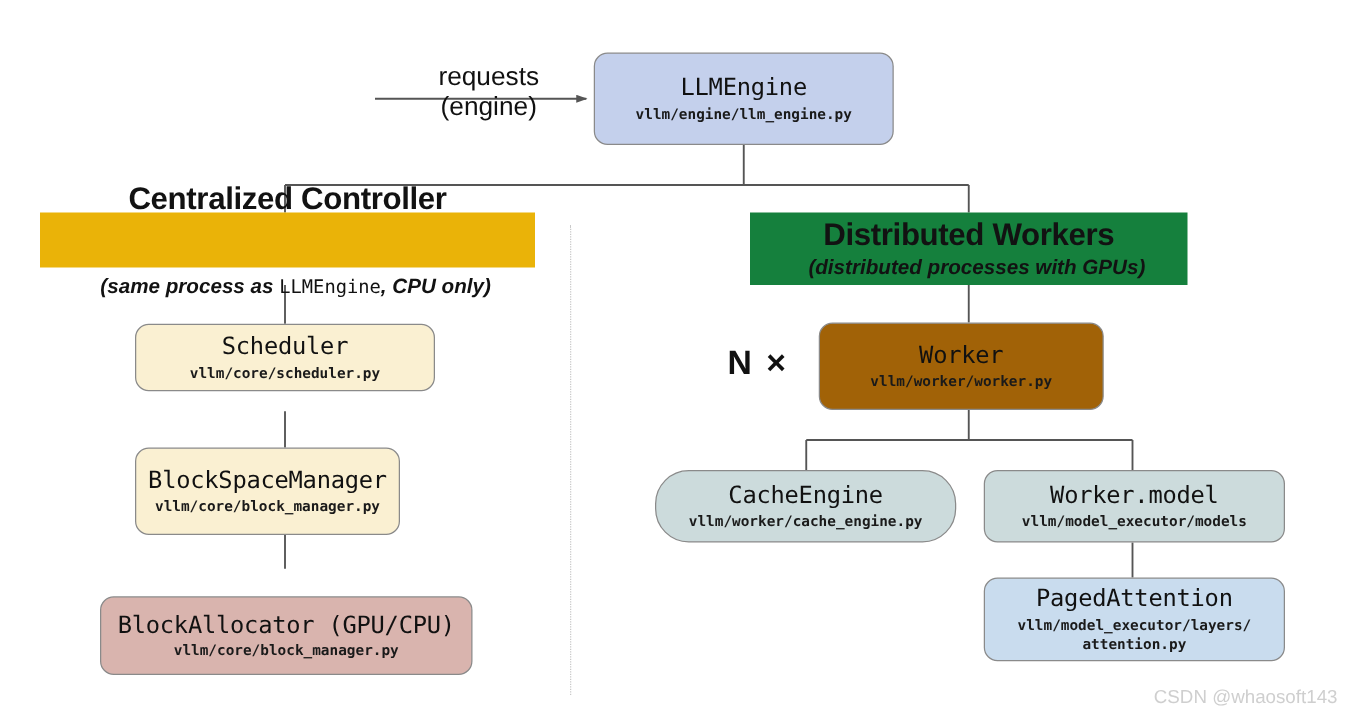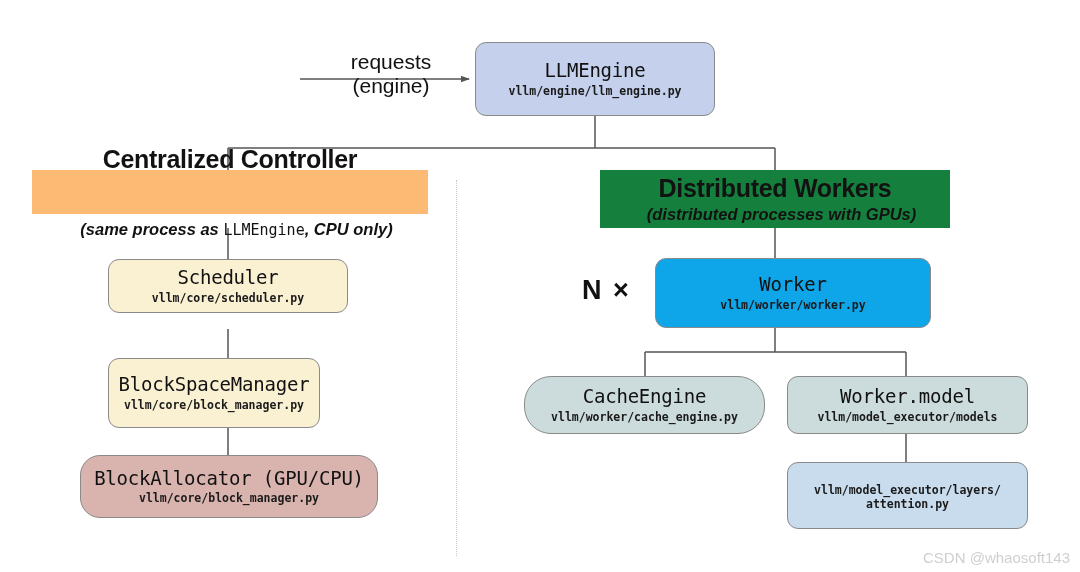--- a/index.html
+++ b/index.html
@@ -161,63 +161,64 @@
   <div id="requests-label" class="free-label">
     <div>requests</div>
     <div>(engine)</div>
   </div>
 
   <div class="node" style="left:475px; top:42px; width:240px; height:74px; background:#c4d0ec;">
     <div class="title">LLMEngine</div>
     <div class="path">vllm/engine/llm_engine.py</div>
   </div>
 
-  <div class="banner" style="left:32px; top:170px; width:396px; height:44px; background:#fdba74;gap:44px;">
+  <div class="banner" style="left:32px; top:170px; width:396px; height:44px; background:#eab308;gap:44px;">
     <div class="b-title">Centralized Controller</div>
     <div class="b-sub">
       <span>(same process as </span><span class="mono">LLMEngine</span><span>, CPU only)</span>
     </div>
   </div>
 
   <div class="node" style="left:108px; top:259px; width:240px; height:54px; background:#faf0d2;">
     <div class="title">Scheduler</div>
     <div class="path">vllm/core/scheduler.py</div>
   </div>
 
   <div class="node" style="left:108px; top:358px; width:212px; height:70px; background:#faf0d2;">
     <div class="title">BlockSpaceManager</div>
     <div class="path">vllm/core/block_manager.py</div>
   </div>
 
-  <div class="node" style="left:80px; top:455px; width:298px; height:63px; background:#d9b4ae;border-radius:20px;">
+  <div class="node" style="left:80px; top:477px; width:298px; height:63px; background:#d9b4ae;">
     <div class="title">BlockAllocator (GPU/CPU)</div>
     <div class="path">vllm/core/block_manager.py</div>
   </div>
 
   <div class="banner" style="left:600px; top:170px; width:350px; height:58px; background:#15803d;">
     <div class="b-title">Distributed Workers</div>
     <div class="b-sub">(distributed processes with GPUs)</div>
   </div>
 
   <div id="n-times-label" class="free-label">N ×</div>
 
-  <div class="node" style="left:655px; top:258px; width:276px; height:70px; background:#0ea5e9;">
+  <div class="node" style="left:655px; top:258px; width:228px; height:70px; background:#a16207;">
     <div class="title">Worker</div>
     <div class="path">vllm/worker/worker.py</div>
   </div>
 
   <div class="node" style="left:524px; top:376px; width:241px; height:58px; background:#ccdbdc;border-radius:27px;">
     <div class="title">CacheEngine</div>
     <div class="path">vllm/worker/cache_engine.py</div>
   </div>
 
   <div class="node" style="left:787px; top:376px; width:241px; height:58px; background:#ccdbdc;">
     <div class="title">Worker.model</div>
     <div class="path">vllm/model_executor/models</div>
   </div>
 
   <div class="node" style="left:787px; top:462px; width:241px; height:67px; background:#c9dcee;">
+    <div class="title">PagedAttention</div>
     <div class="path two-line">vllm/model_executor/layers/ attention.py</div>
   </div>
 
   <div id="watermark">CSDN @whaosoft143</div>
 
 </div>
 
 </body></html>

